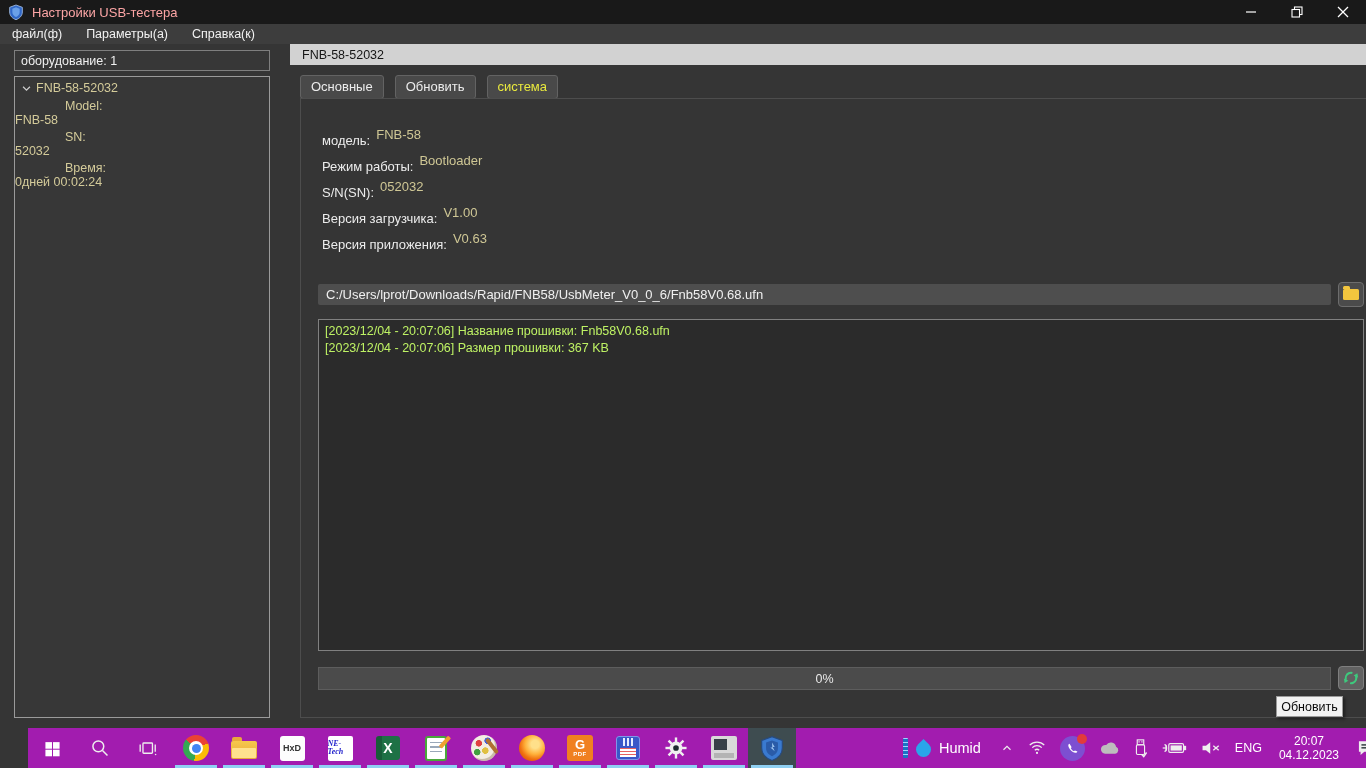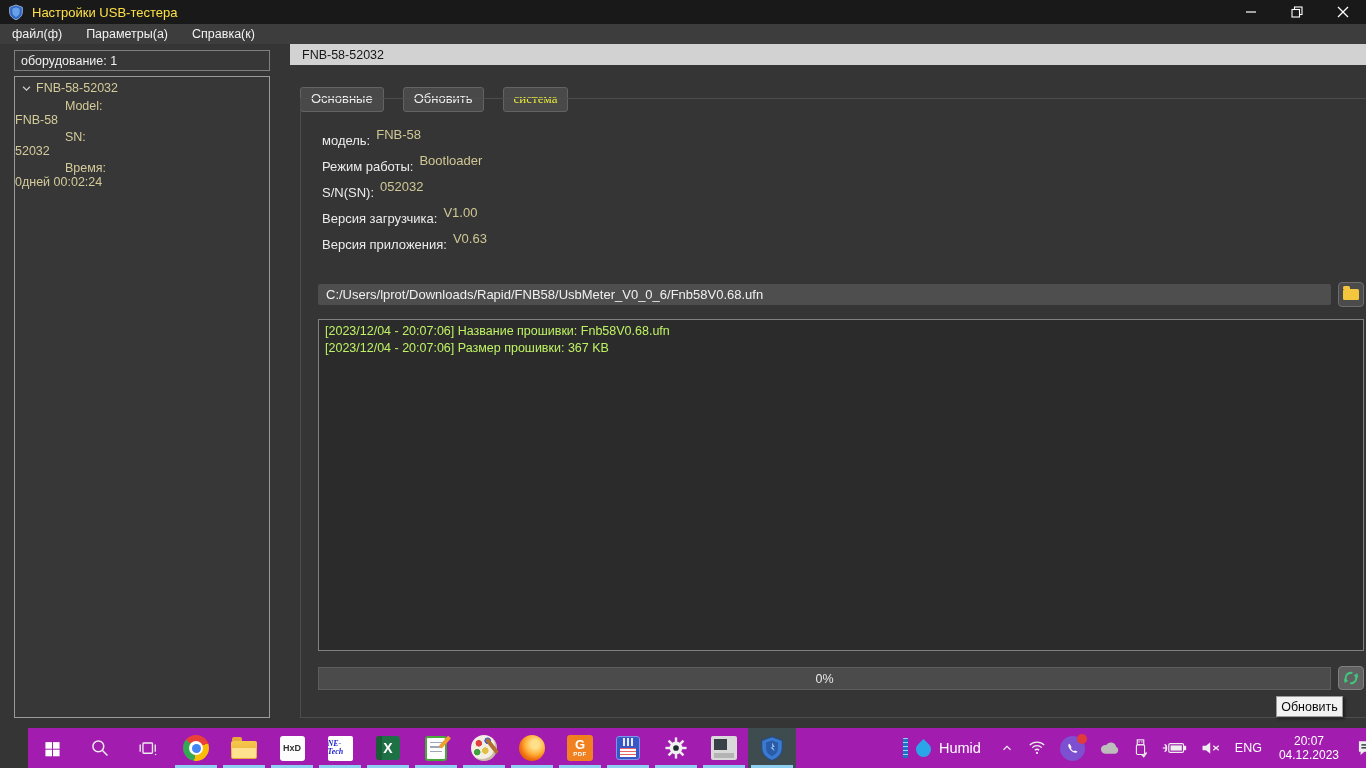--- a/index.html
+++ b/index.html
@@ -4,21 +4,21 @@
 <style>
   * { margin:0; padding:0; box-sizing:border-box; }
   html,body { width:1366px; height:768px; overflow:hidden; background:#202020; }
   .screen { position:relative; width:1366px; height:768px; background:#353535;
             font-family:"Liberation Sans", sans-serif; color:#e8e8e8; }
 
   
   .titlebar { position:absolute; top:0; left:0; right:0; height:24px; background:#191919;
               display:flex; align-items:center; }
   .titlebar .appicon { width:16px; height:16px; margin:0 8px 0 8px; }
-  .titlebar .title { font-size:13px; color:#fde047; }
+  .titlebar .title { font-size:13px; color:#fca5a5; }
   .wincontrols { margin-left:auto; display:flex; height:100%; }
   .winbtn { width:46px; height:100%; display:flex; align-items:center; justify-content:center; }
 
   
   .menubar { position:absolute; top:24px; left:0; right:0; height:20px; background:#3d3d3d;
              display:flex; align-items:center; font-size:12.5px; }
   .menuitem { padding:0 12px; color:#f2f2f2; height:100%; display:flex; align-items:center; }
 
   
   .sb-header { position:absolute; left:14px; top:50px; width:256px; height:21px;
@@ -28,24 +28,24 @@
              border:1px solid #9a9a9a; background:#373737; font-size:12.5px; }
   .tree-node { display:flex; align-items:center; gap:4px; padding:4px 0 2px 6px; color:#d4cb9a; }
   .tree-row { display:flex; padding:1.5px 0; color:#d4cb9a;flex-direction:column; }
   .tree-row .trl { margin-left:50px; width:56px; }
   .tree-row .trv { }
 
   
   .main-header { position:absolute; left:290px; top:44px; width:1076px; height:21px;
                  background:#d2d2d2; color:#151515; font-size:12.5px;
                  display:flex; align-items:center; padding-left:12px; }
-  .tabs { position:absolute; left:300px; top:87px; display:flex; gap:19px; }
+  .tabs { position:absolute; left:300px; top:75px; display:flex; gap:11px; }
   .tab { background:#494949; border:1px solid #636363; border-radius:3px;
          font-size:13px; color:#ececec; padding:3px 10px 4px; }
-  .tab.active { color:#e9e93e;font-family:Liberation Serif, serif; }
+  .tab.active { color:#e9e93e; }
 
   .content { position:absolute; left:300px; top:98px; width:1066px; height:620px;
              border:1px solid #4d4d4d; border-right:none; }
   .fields { position:absolute; left:21px; top:22px; font-size:13px; }
   .field { height:26px; display:flex; align-items:center; }
   .field .fl { color:#ececec; margin-right:6px;margin-top:12px; }
   .field .fv { color:#cfc795; }
 
   .pathbox { position:absolute; left:17px; top:185px; width:1013px; height:21px;
              background:#4e4e4e; border:none; border-radius:2px; color:#f0f0f0;

